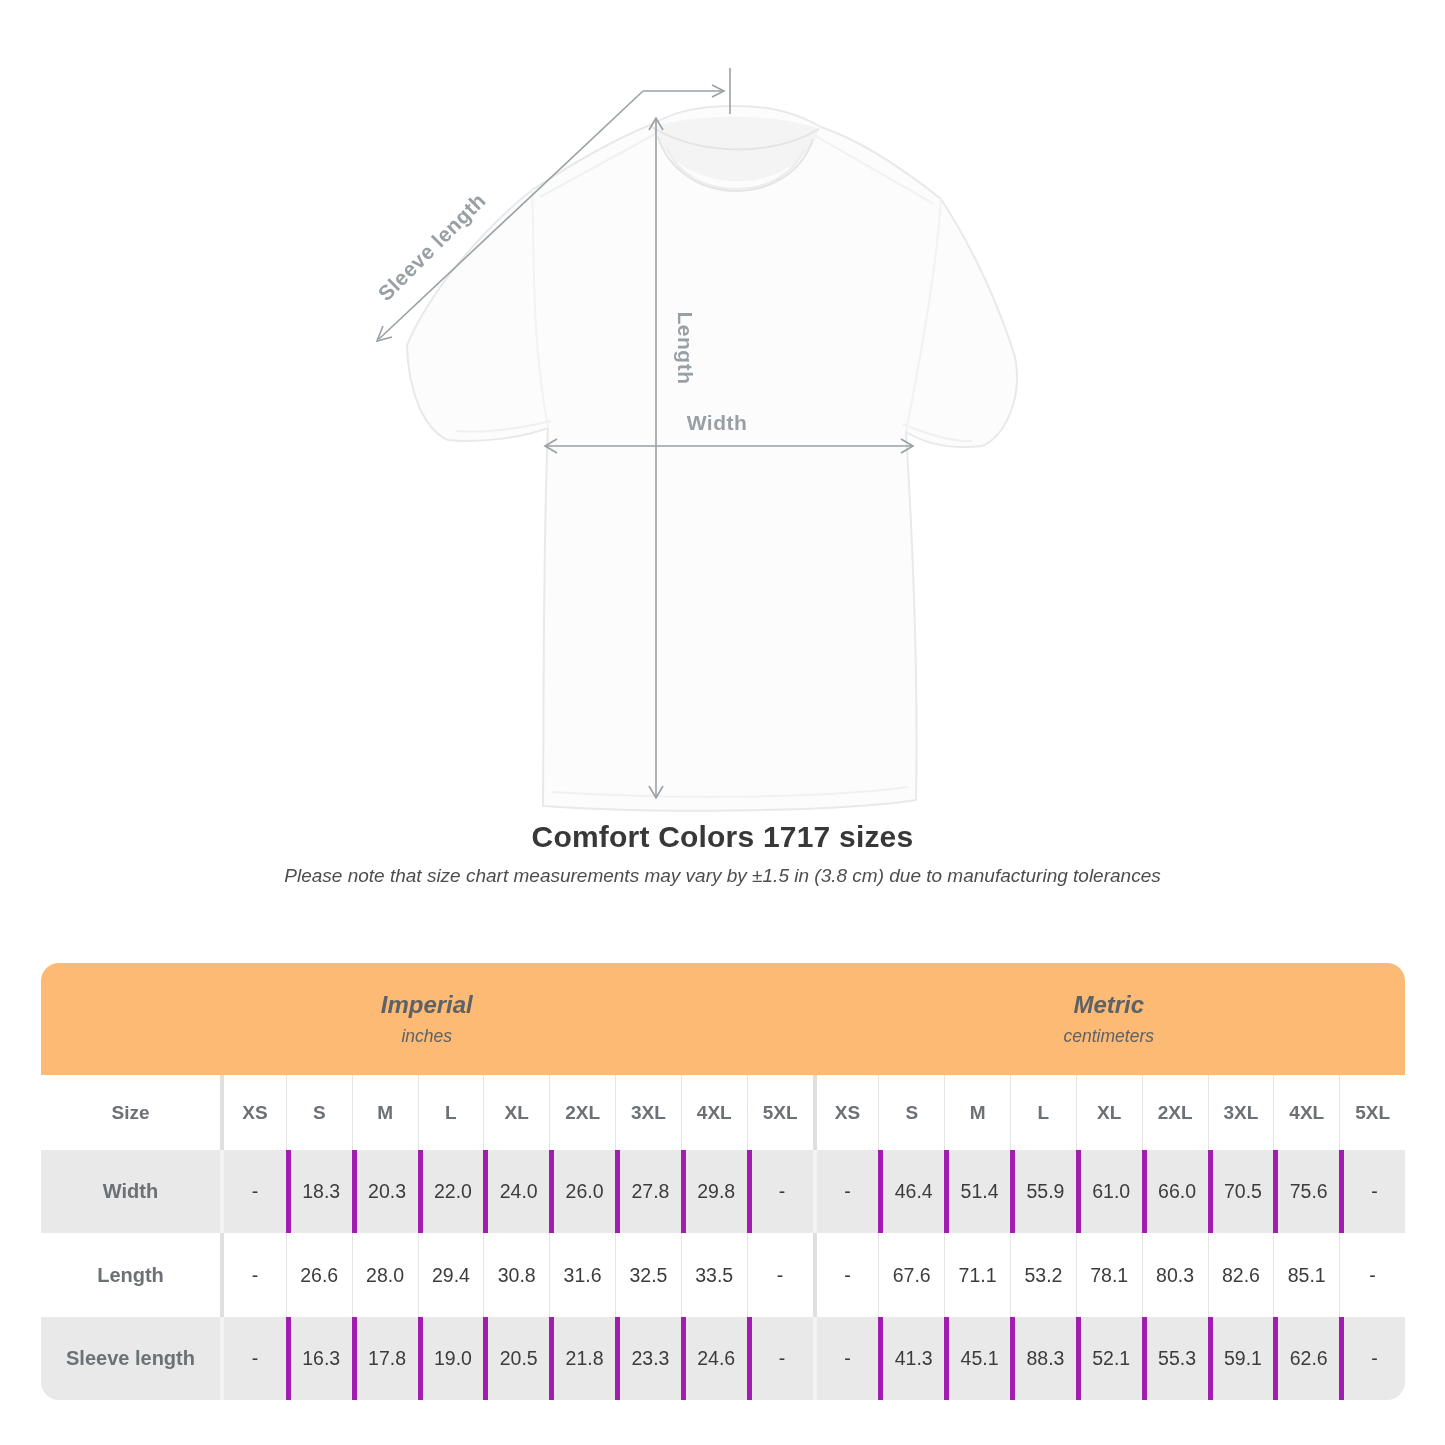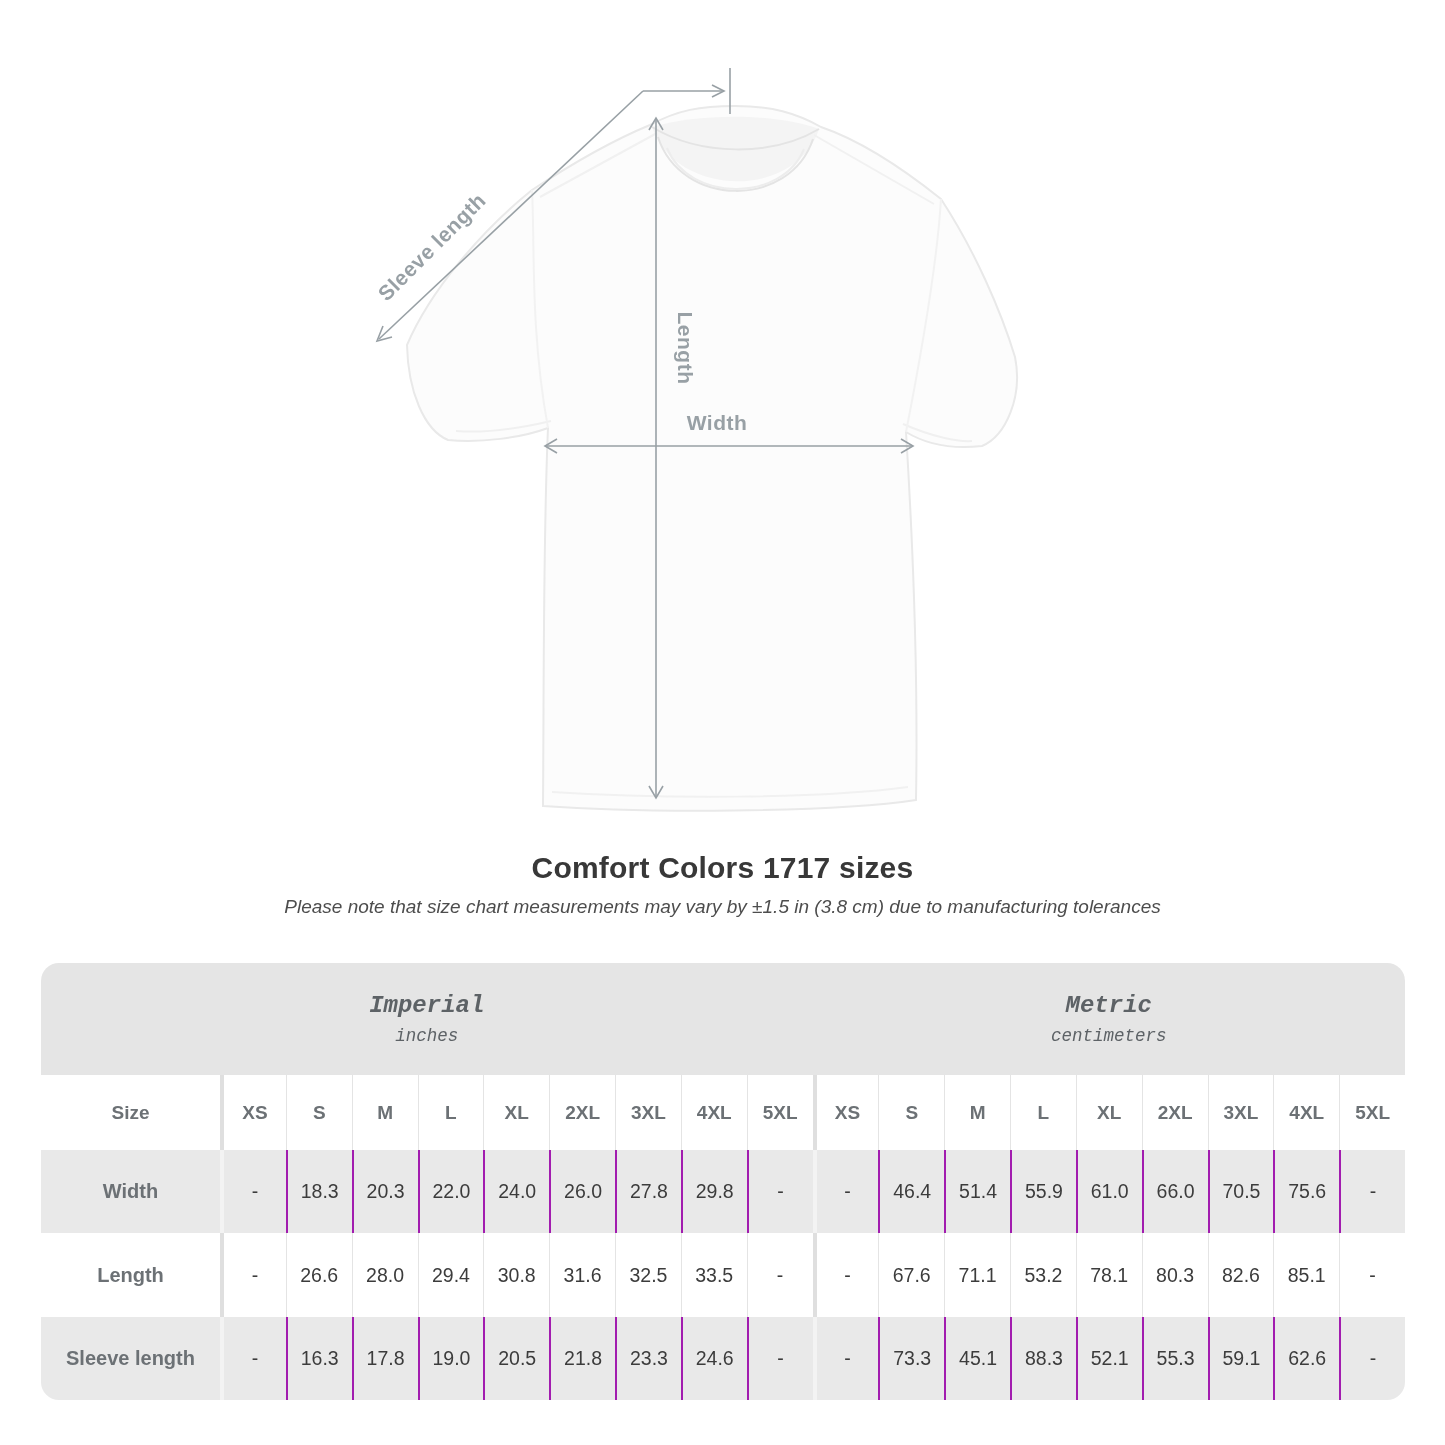--- a/index.html
+++ b/index.html
@@ -11,43 +11,43 @@
   .stage{position:absolute;inset:0;}
 
   
   svg.diagram{position:absolute;left:0;top:0;}
   .measure-label{
     font-family:"Liberation Sans","DejaVu Sans",sans-serif;
     font-size:21px;font-weight:bold;letter-spacing:.5px;fill:#98a0a5;
   }
 
   
-  .title-block{position:absolute;top:851px;left:0;right:0;text-align:center;}
+  .title-block{position:absolute;top:820px;left:0;right:0;text-align:center;}
   .page-title{margin:0;font-size:30px;font-weight:bold;color:#383838;letter-spacing:.2px;}
   .page-note{margin:11px 0 0 0;font-size:19px;font-style:italic;color:#4d4d4d;text-align:center;}
 
   
   .size-table{
     position:absolute;left:41px;top:963px;width:1364px;
     border-radius:18px;overflow:hidden;background:#fff;
     display:grid;
     grid-template-columns:179px repeat(18,1fr);
     grid-template-rows:112px 75px 83px 84px 83px;
   }
   .cell{display:flex;align-items:center;justify-content:center;min-width:0;}
-  .uh{background:#e5e5e5;flex-direction:column;font-family:Liberation Mono, monospace;}
+  .uh{background:#fdba74;flex-direction:column;}
   .span10{grid-column:1/11;}
   .span9{grid-column:11/20;}
   .uname{font-size:24px;font-weight:bold;font-style:italic;color:#5d6266;text-align:center;}
   .usub{font-size:17.5px;font-style:italic;color:#5d6266;margin-top:7px;text-align:left;}
   .rw{background:#ffffff;}
   .rg{background:#e9e9e9;}
   .rw.sep{border-left:1px solid #e4e4e4;}
   .rw.wsep{border-left:4px solid #dfdfdf;}
-  .rg.sep{border-left:2px solid #a21caf;}
+  .rg.sep{border-left:5px solid #a21caf;}
   .rg.wsep{border-left:4px solid #f3f3f3;}
   .hdr{font-size:19px;font-weight:bold;color:#6c7175;}
   .lab{font-size:20px;font-weight:bold;color:#6c7175;}
   .v{font-size:19.5px;color:#3c3c3c;}
 </style>
 </head>
 <body>
 
 <div class="stage">
 
@@ -182,21 +182,21 @@
     <div class="cell v rg wsep">-</div>
     <div class="cell v rg sep">16.3</div>
     <div class="cell v rg sep">17.8</div>
     <div class="cell v rg sep">19.0</div>
     <div class="cell v rg sep">20.5</div>
     <div class="cell v rg sep">21.8</div>
     <div class="cell v rg sep">23.3</div>
     <div class="cell v rg sep">24.6</div>
     <div class="cell v rg sep">-</div>
     <div class="cell v rg wsep">-</div>
-    <div class="cell v rg sep">73.3</div>
+    <div class="cell v rg sep">41.3</div>
     <div class="cell v rg sep">45.1</div>
     <div class="cell v rg sep">88.3</div>
     <div class="cell v rg sep">52.1</div>
     <div class="cell v rg sep">55.3</div>
     <div class="cell v rg sep">59.1</div>
     <div class="cell v rg sep">62.6</div>
     <div class="cell v rg sep">-</div>
   </div>
 
 </div>

